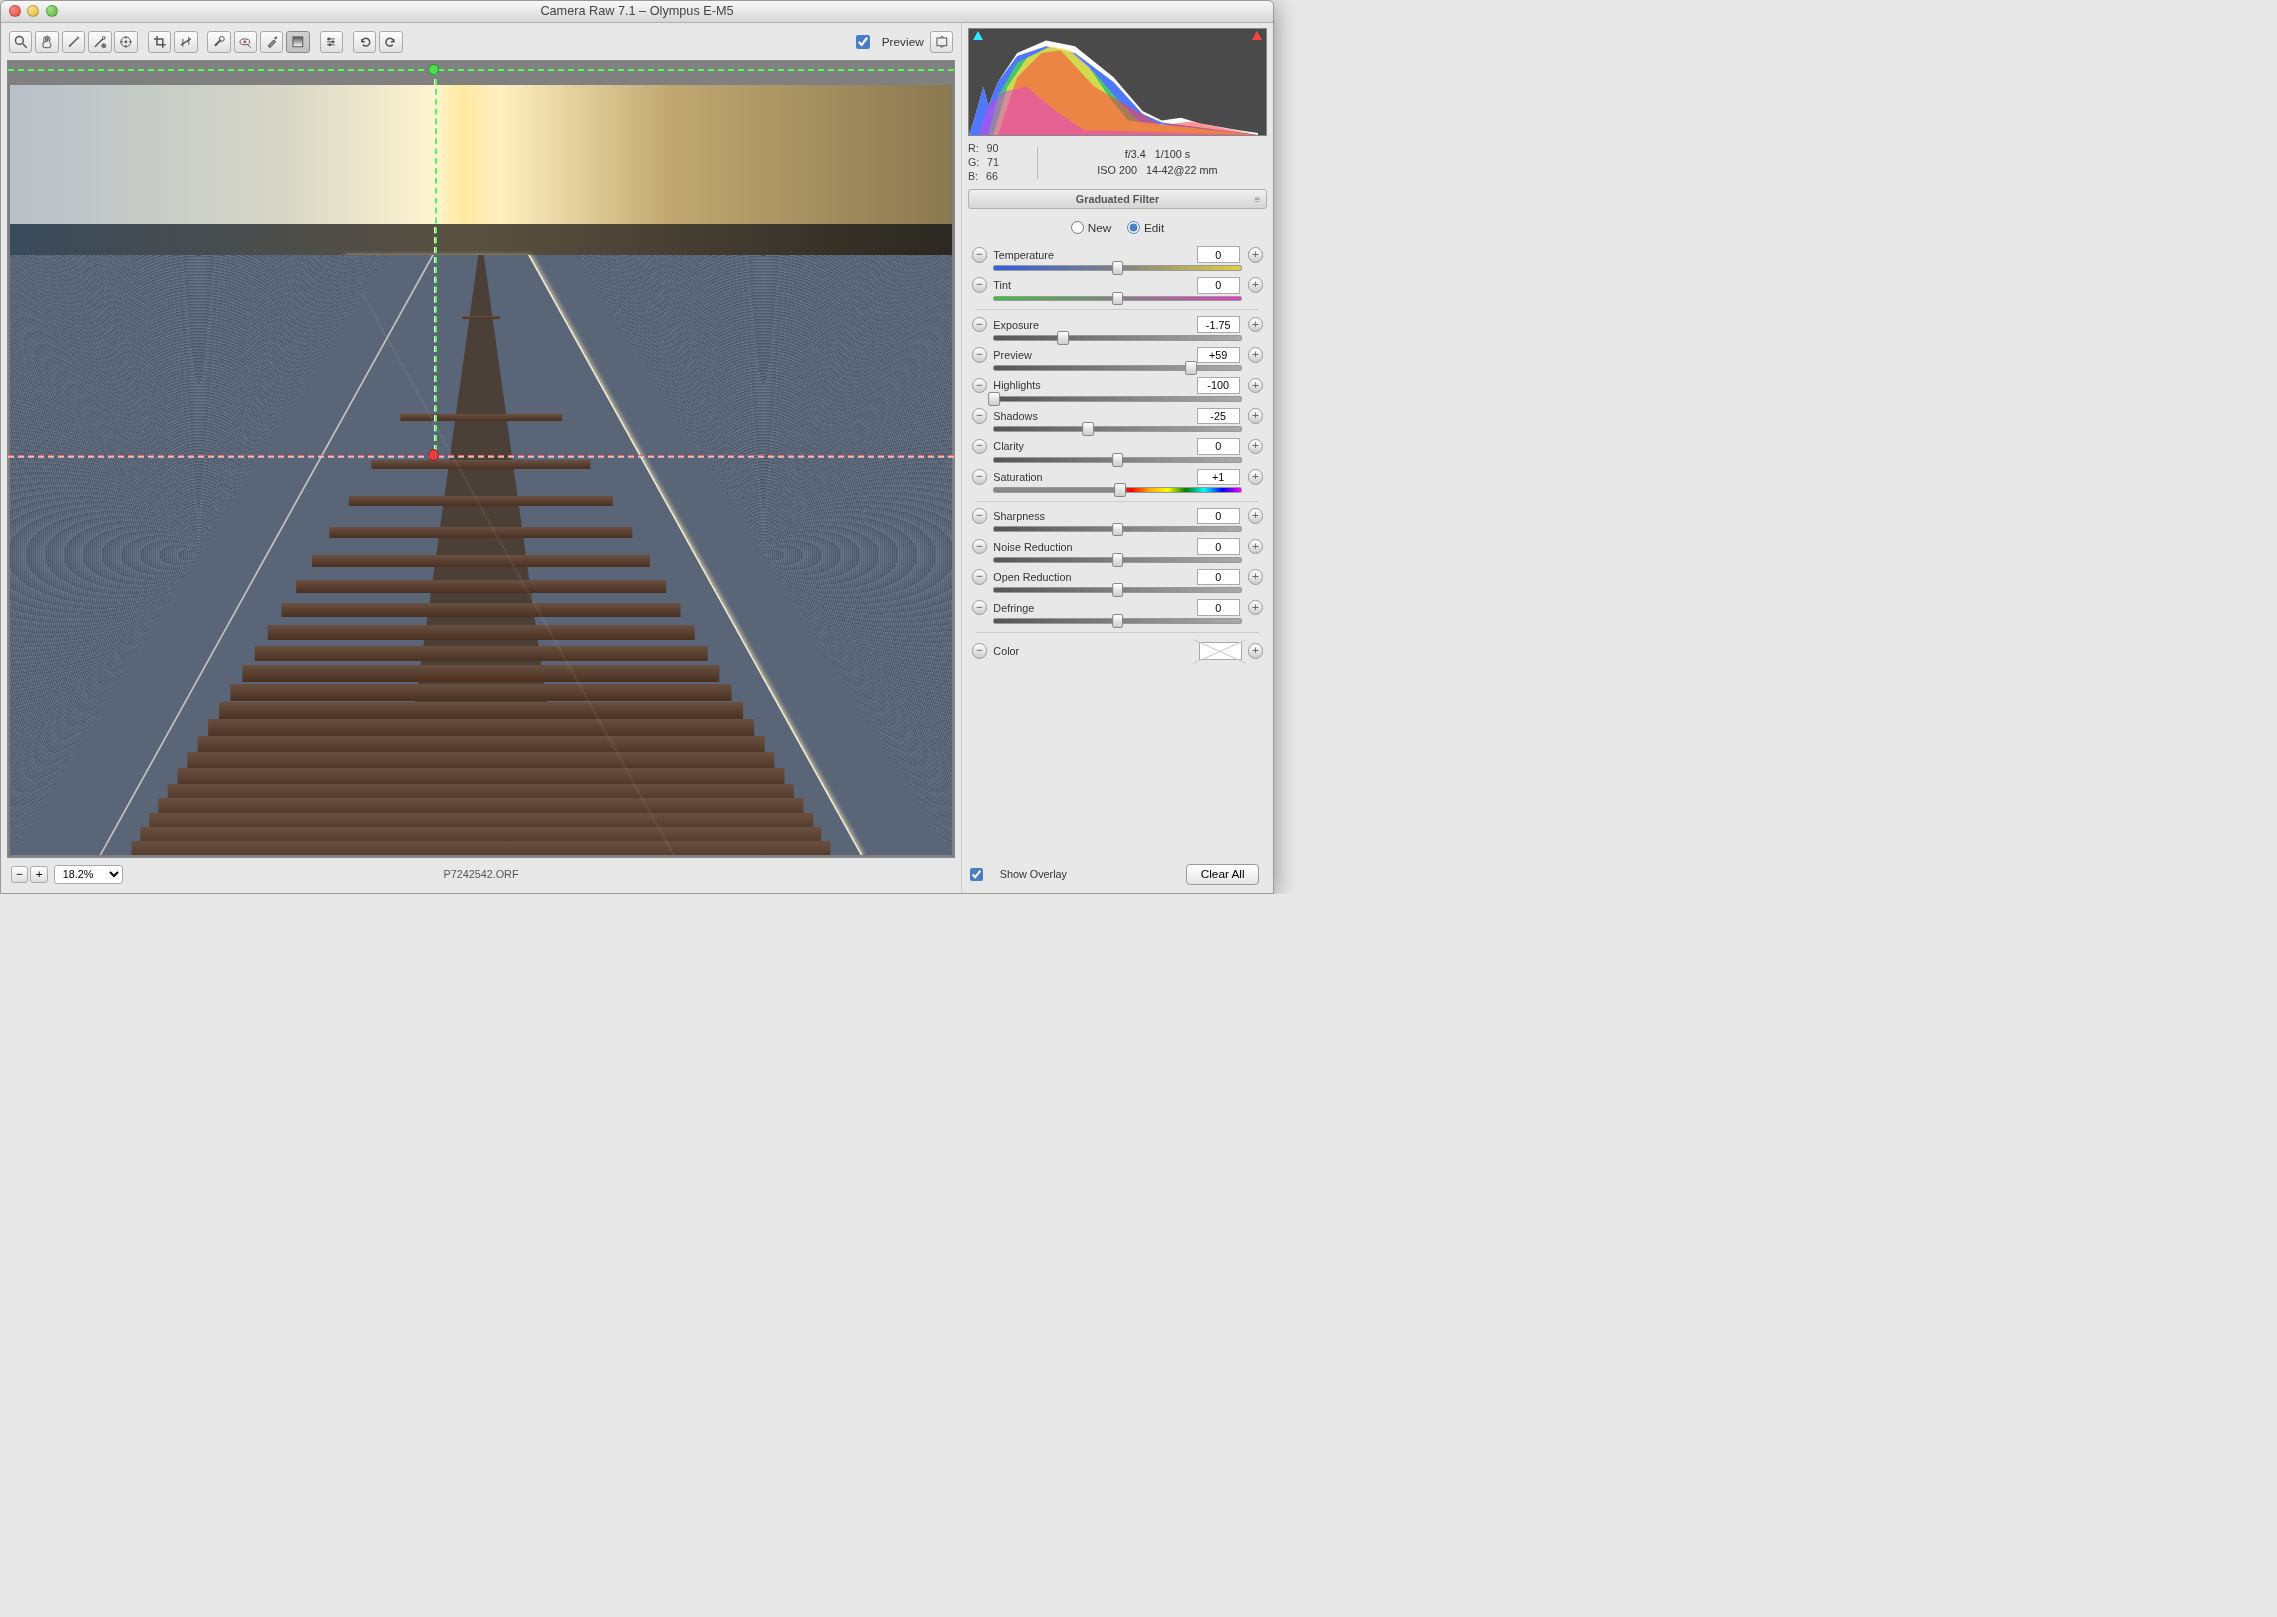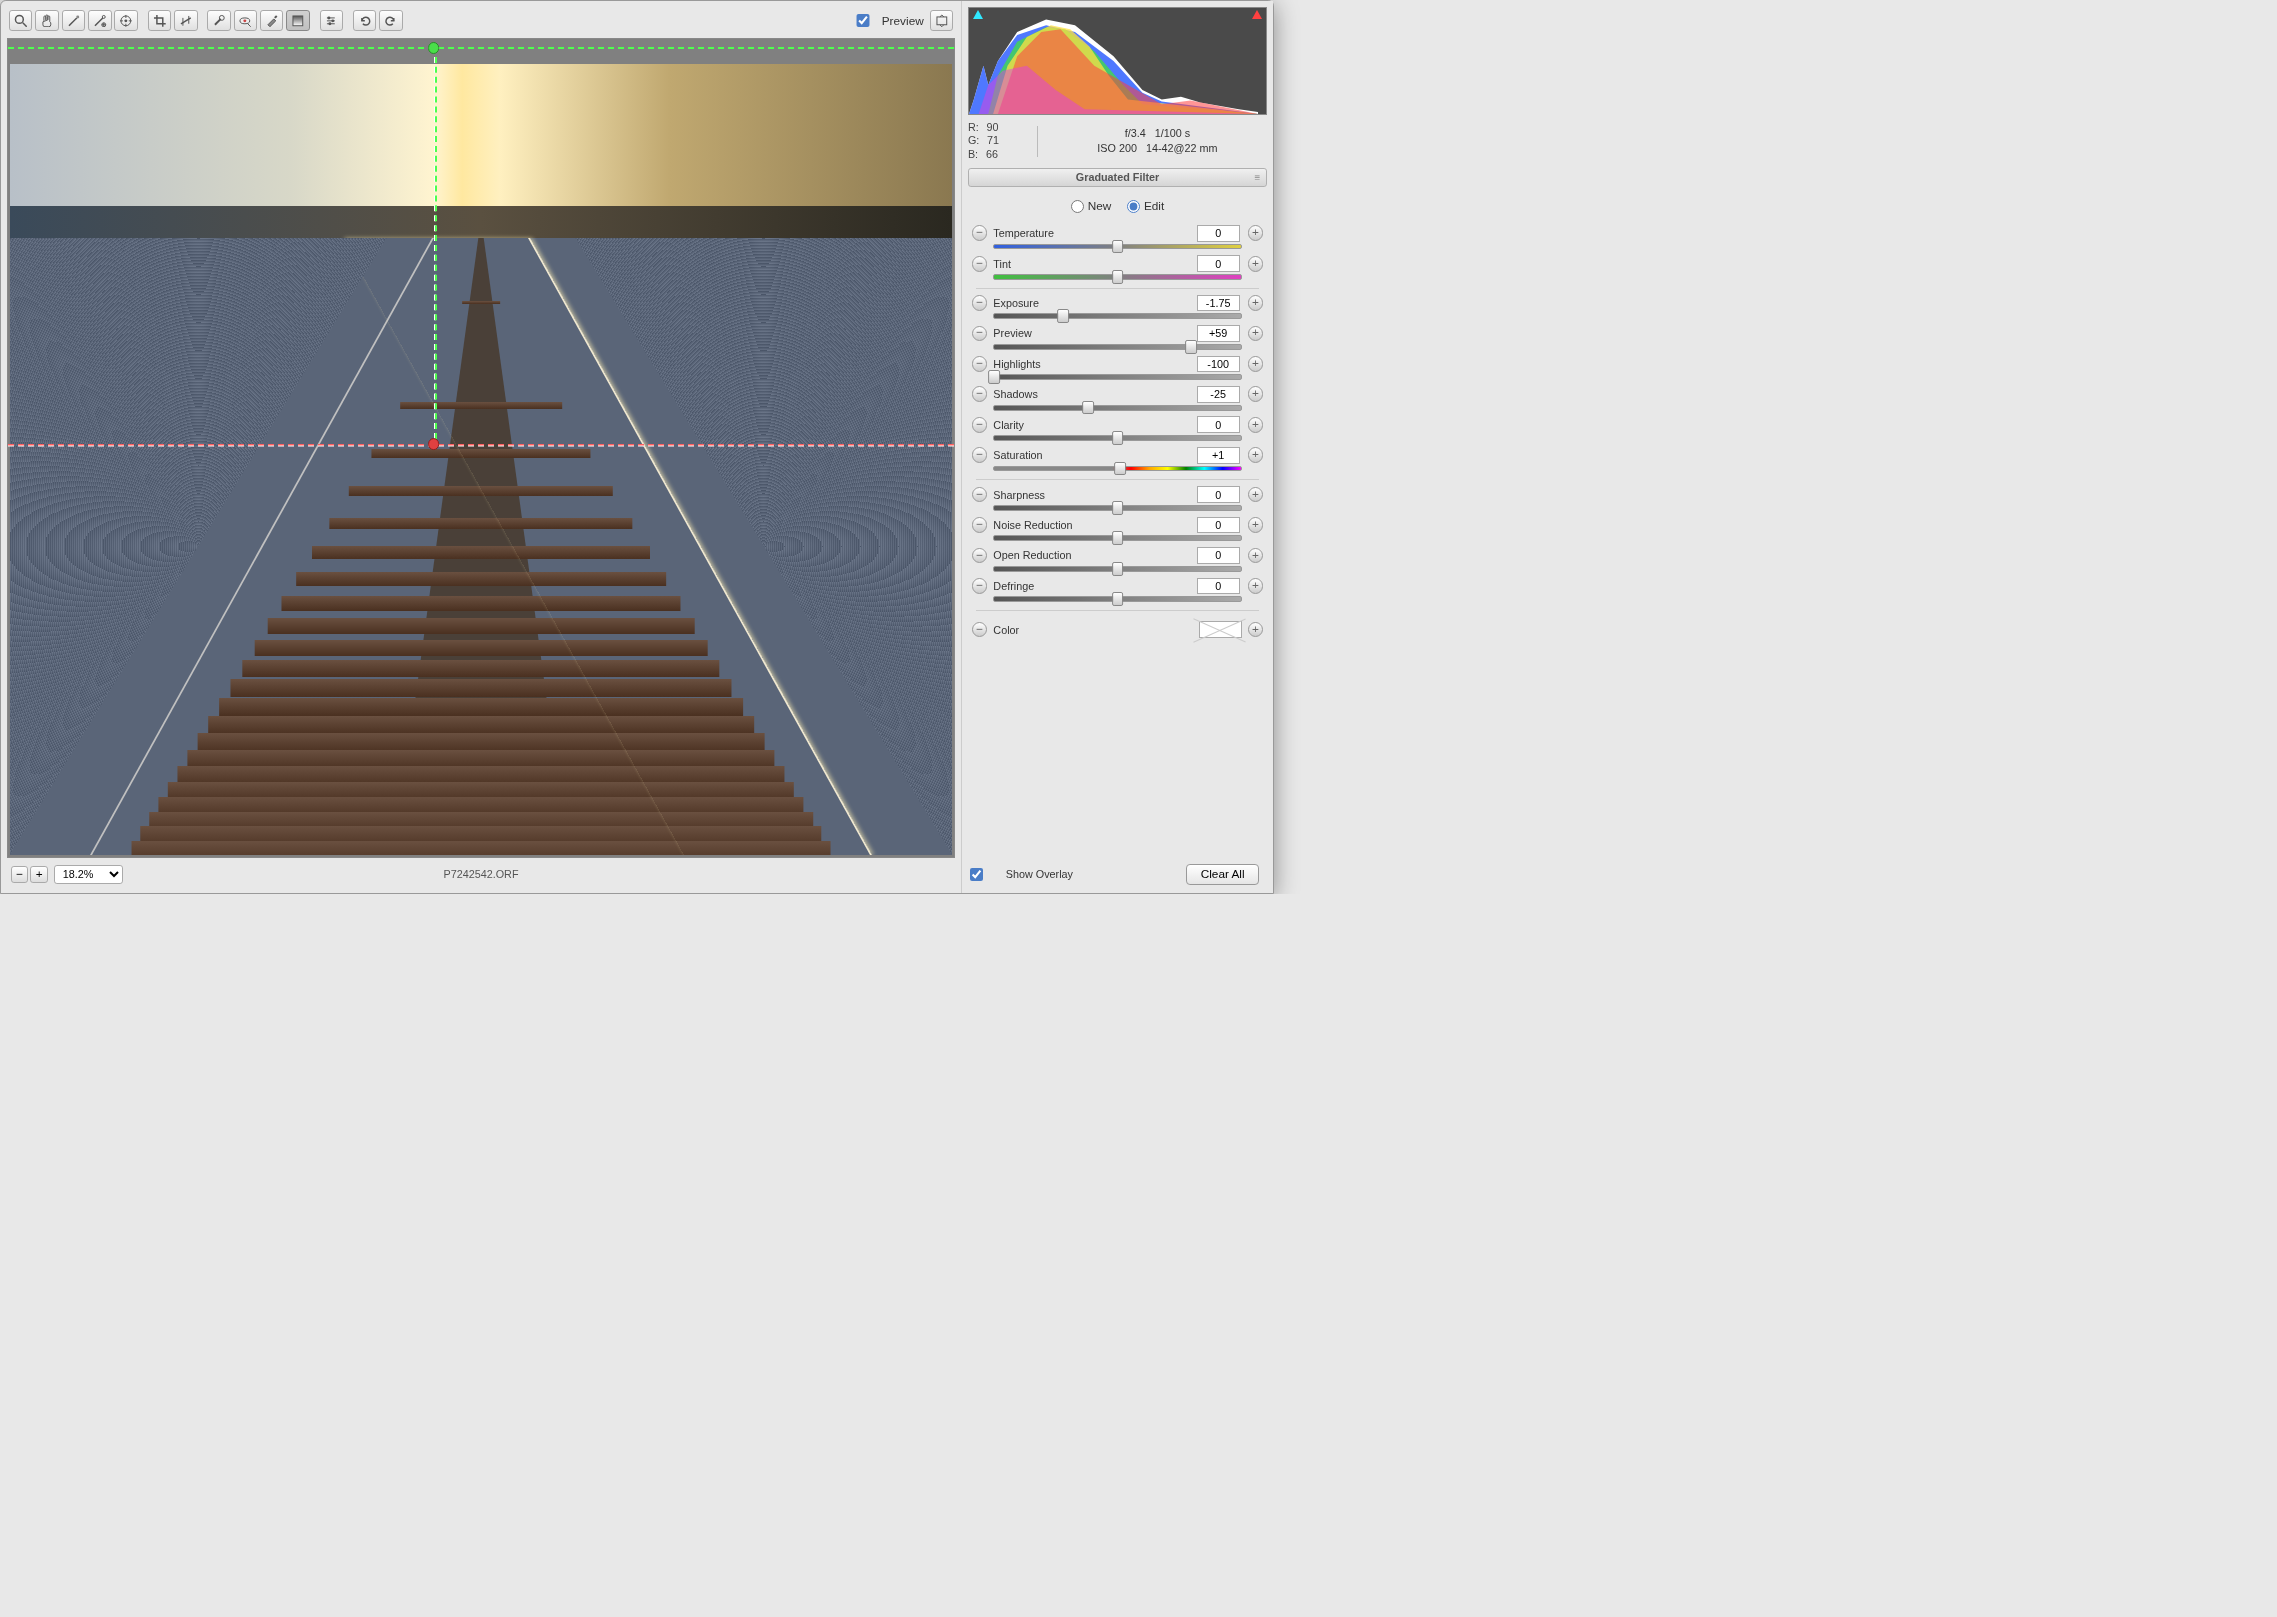--- a/index.html
+++ b/index.html
@@ -131,27 +131,35 @@
 .track-temp {background:linear-gradient(to right,#3060e0,#808080,#e0d040);}
 .track-tint {background:linear-gradient(to right,#40c040,#808080,#e040c0);}
 .track-gray {background:linear-gradient(to right,#555,#aaa);}
 .track-sat {background:linear-gradient(to right,#888 0%,#888 48%, red,orange,yellow,green,cyan,blue,magenta);}
 .hr {border:none; border-top:1px solid #ccc; margin:3.9px 7.8px;}
 .color-row {display:flex; align-items:center; gap:5.9px; padding:5.9px 3.9px;}
 .color-swatch {width:43px; height:17.6px; border:1px solid #aaa; background:#fff; position:relative;}
 .color-swatch::before, .color-swatch::after {content:''; position:absolute; background:#ccc;}
 .color-swatch::before {width:140%; height:1px; top:50%; left:-20%; transform:rotate(24deg);}
 .color-swatch::after {width:140%; height:1px; top:50%; left:-20%; transform:rotate(-24deg);}
-.overlay-row {display:flex; align-items:center; padding:7.8px 7.8px; margin-top:auto; gap:23px;}
+.overlay-row {display:flex; align-items:center; padding:7.8px 7.8px; margin-top:auto; gap:17px;}
 .overlay-row input[type=checkbox] {accent-color:#4a7dc7;}
 </style>
 </head>
 <body>
 
 <div class="window">
+  <div class="titlebar">
+    <div class="traffic-lights">
+      <div class="traffic-light tl-red"></div>
+      <div class="traffic-light tl-yellow"></div>
+      <div class="traffic-light tl-green"></div>
+    </div>
+    <div class="title-text">Camera Raw 7.1  –  Olympus E-M5</div>
+  </div>
 
   <div class="content">
     <div class="left-pane">
       <div class="toolbar">
         <div class="tool-btn">
             <svg width="13.7" height="13.7" viewBox="0 0 14 14">
               <circle cx="5.5" cy="5.5" r="4" fill="none" stroke="#555" stroke-width="1.5"></circle>
               <line x1="9" y1="9" x2="13" y2="13" stroke="#555" stroke-width="1.5"></line>
             </svg>
           </div>

